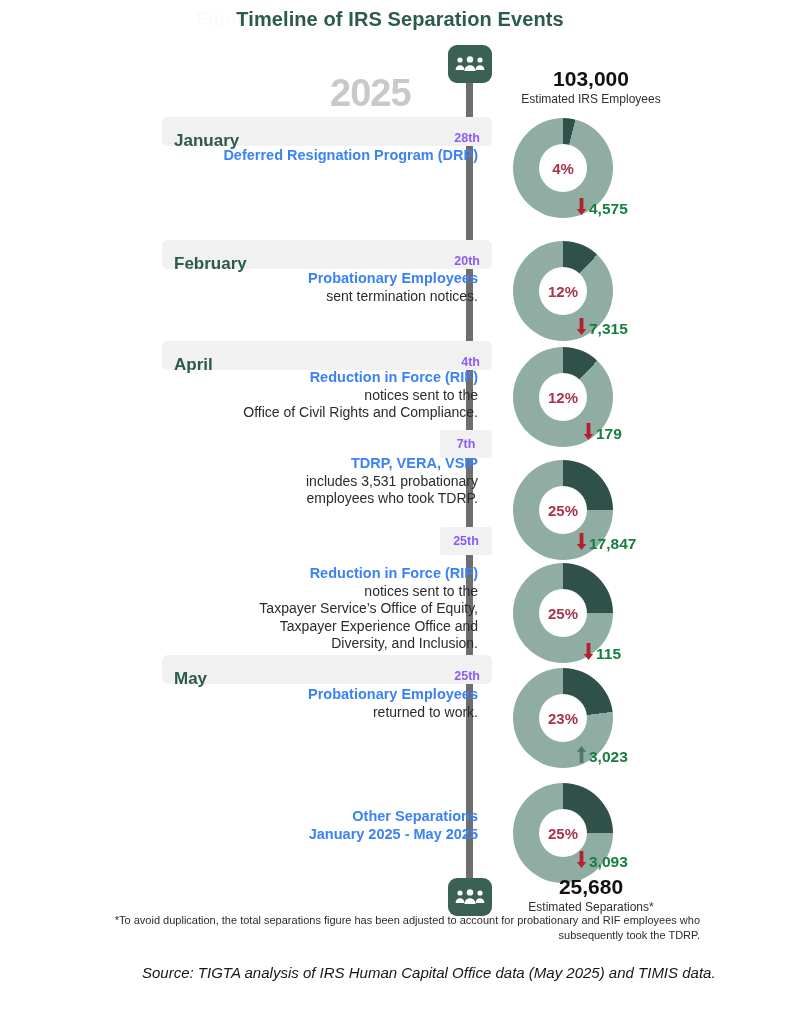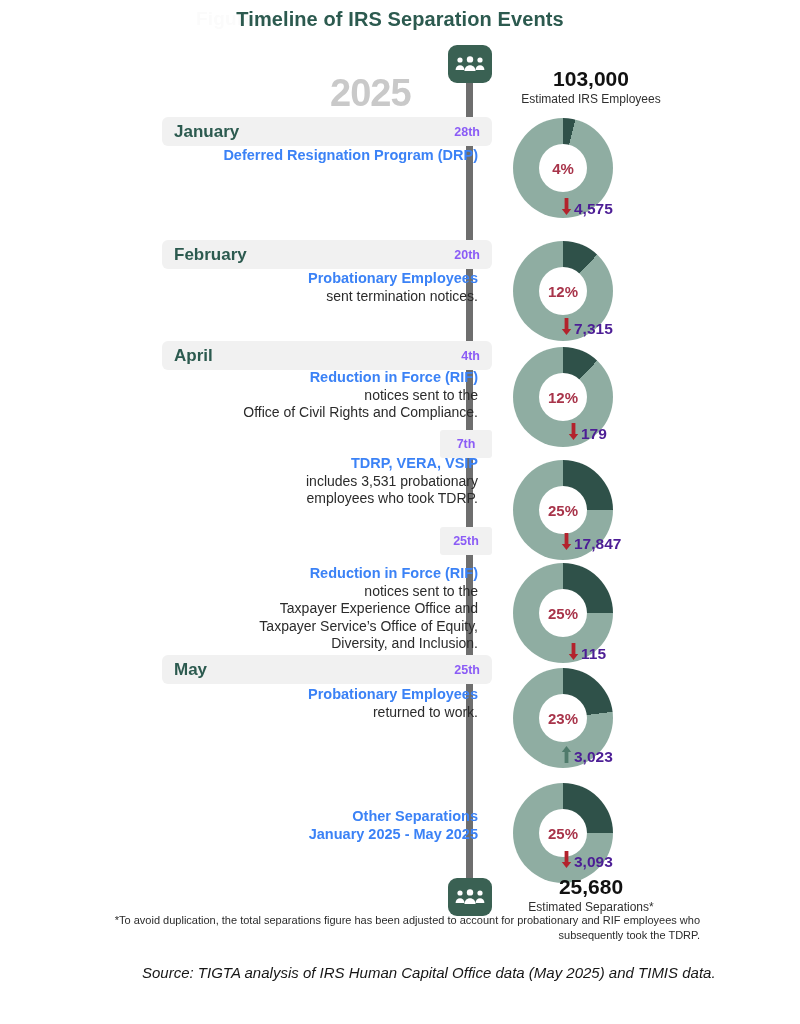--- a/index.html
+++ b/index.html
@@ -55,22 +55,22 @@
   .total-block{position:absolute;text-align:center;}
   .total-num{font-size:21px;font-weight:bold;color:#111;line-height:1.05;}
   .total-cap{font-size:12px;color:#2f2f2f;margin-top:2px;}
   .total-top{left:496px;top:68px;width:190px;}
   .total-bottom{left:496px;top:876px;width:190px;}
 
   
   .month-pill{
     position:absolute;left:162px;width:330px;height:29px;
     background:#f1f1f1;border-radius:6px;
-    display:flex;align-items:center;justify-content:space-between;
-    padding:0 12px;box-sizing:border-box;
+    display:flex;align-items:flex-start;justify-content:space-between;
+    padding:14px 12px;box-sizing:border-box;
   }
   .month-name{font-size:17px;font-weight:bold;color:#2c5a4f;}
   .month-day{font-size:12.5px;font-weight:bold;color:#8b5cf6;}
 
   .day-pill{
     position:absolute;left:440px;width:52px;height:28px;
     background:#f1f1f1;border-radius:3px;
     display:flex;align-items:center;justify-content:center;
   }
   .day-pill .month-day{font-size:12.5px;}
@@ -87,22 +87,22 @@
   .donut-wrap{position:absolute;left:513px;width:100px;height:100px;}
   .donut{position:relative;width:100px;height:100px;border-radius:50%;}
   .donut .hole{
     position:absolute;left:26px;top:26px;width:48px;height:48px;
     border-radius:50%;background:#ffffff;
     display:flex;align-items:center;justify-content:center;
   }
   .donut .pct{font-size:15px;font-weight:bold;color:#a8344a;}
 
   .delta{
-    position:absolute;left:513px;width:150px;
-    font-size:15.5px;font-weight:bold;color:#4c1d95;
+    position:absolute;left:528px;width:150px;
+    font-size:15.5px;font-weight:bold;color:#15803d;
     display:flex;align-items:center;
   }
   .delta .arrow{display:inline-block;margin-right:2px;}
 
   
   .footnote{
     position:absolute;left:100px;top:913px;width:600px;
     text-align:right;font-size:11px;color:#2b2b2b;line-height:1.35;
   }
   .source{
@@ -224,22 +224,22 @@
             <path d="M5.5 17 L10.2 11 L0.8 11 Z" fill="#b3222c"></path>
           </svg></span>
         <span>17,847</span>
       </div>
       <div class="day-pill" style="top: 527px;">
         <span class="month-day">25th</span>
       </div>
       <div class="event" style="top: 565px;">
         <div class="event-title">Reduction in Force (RIF)</div>
         <div class="event-sub">notices sent to the</div>
+        <div class="event-sub">Taxpayer Service’s Office of Equity,</div>
         <div class="event-sub">Taxpayer Experience Office and</div>
-        <div class="event-sub">Taxpayer Service’s Office of Equity,</div>
         <div class="event-sub">Diversity, and Inclusion.</div>
       </div>
       <div class="donut-wrap" style="top: 563px;">
         <div class="donut" style="background: conic-gradient(rgb(47, 81, 73) 0deg, rgb(47, 81, 73) 90deg, rgb(143, 173, 162) 90deg, rgb(143, 173, 162) 360deg);">
           <div class="hole">
             <span class="pct">25%</span>
           </div>
         </div>
       </div>
       <div class="delta" style="top: 643px; padding-left: 55px;">

